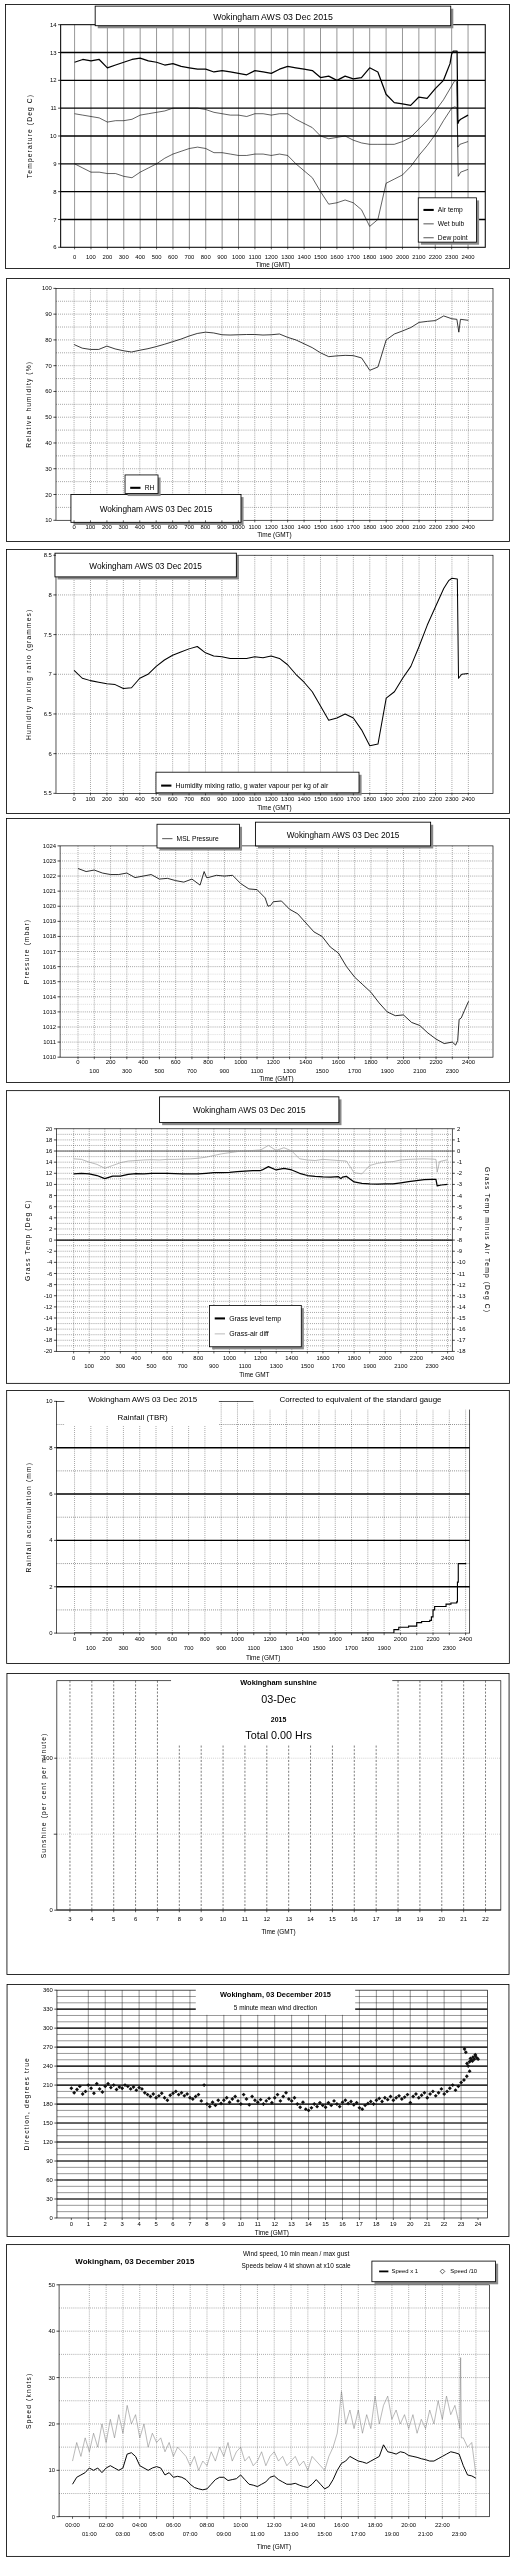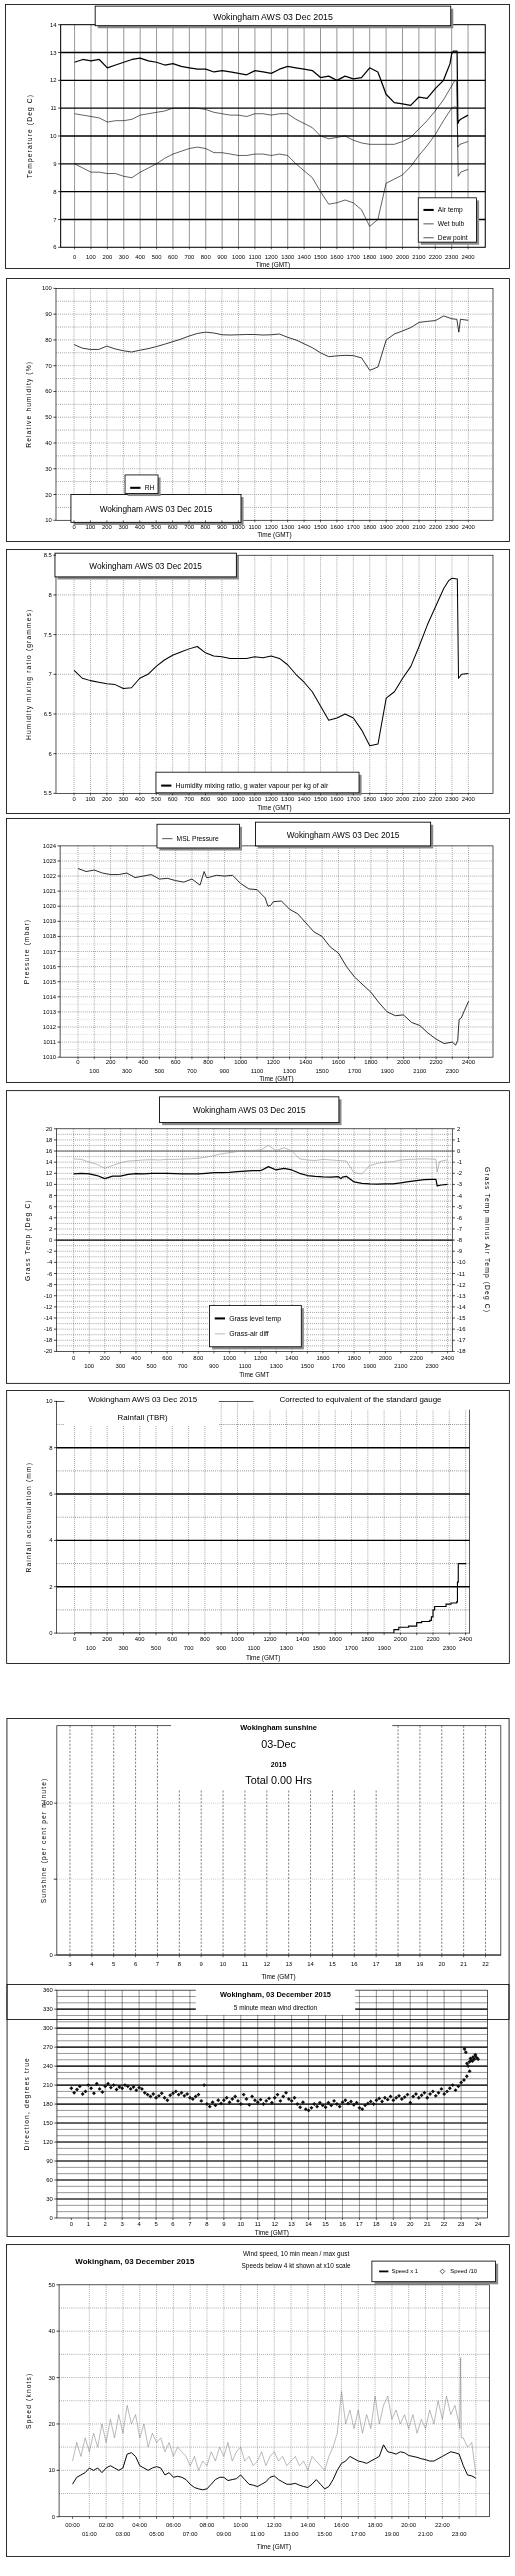--- a/index.html
+++ b/index.html
@@ -884,21 +884,21 @@
         <text x="90" y="296" font-size="11.5" text-anchor="end" fill="#000" font-family="&quot;Liberation Sans&quot;,sans-serif">4</text>
         <line x1="93" y1="202" x2="98" y2="202" stroke="#000" stroke-width="1.4"></line>
         <text x="90" y="206" font-size="11.5" text-anchor="end" fill="#000" font-family="&quot;Liberation Sans&quot;,sans-serif">6</text>
         <line x1="93" y1="112" x2="98" y2="112" stroke="#000" stroke-width="1.4"></line>
         <text x="90" y="116" font-size="11.5" text-anchor="end" fill="#000" font-family="&quot;Liberation Sans&quot;,sans-serif">8</text>
         <line x1="93" y1="22" x2="98" y2="22" stroke="#000" stroke-width="1.4"></line>
         <text x="90" y="26" font-size="11.5" text-anchor="end" fill="#000" font-family="&quot;Liberation Sans&quot;,sans-serif">10</text>
         <text x="48" y="247" font-size="13" text-anchor="middle" fill="#000" font-family="&quot;Liberation Sans&quot;,sans-serif" letter-spacing="2.2" transform="rotate(-90 48 247)">Rainfall accumulation (mm)</text>
       </svg>
     </div>
-    <div class="panel" style="left: 6.2px; top: 1673px; margin-top: 45px;">
+    <div class="panel" style="left: 6.2px; top: 1673px;">
       <svg width="504" height="302" viewBox="0 0 978 587">
         <rect x="1" y="1" width="976" height="585" fill="none" stroke="#000" stroke-width="1.6"></rect>
         <defs>
           <clipPath id="clip6">
             <rect x="98" y="15" width="863" height="446"></rect>
           </clipPath>
         </defs>
         <line x1="123.50738916256158" y1="15" x2="123.50738916256158" y2="461" stroke="#000" stroke-width="1" stroke-dasharray="4,3"></line>
         <line x1="166.01970443349754" y1="15" x2="166.01970443349754" y2="461" stroke="#000" stroke-width="1" stroke-dasharray="4,3"></line>
         <line x1="208.5320197044335" y1="15" x2="208.5320197044335" y2="461" stroke="#000" stroke-width="1" stroke-dasharray="4,3"></line>

